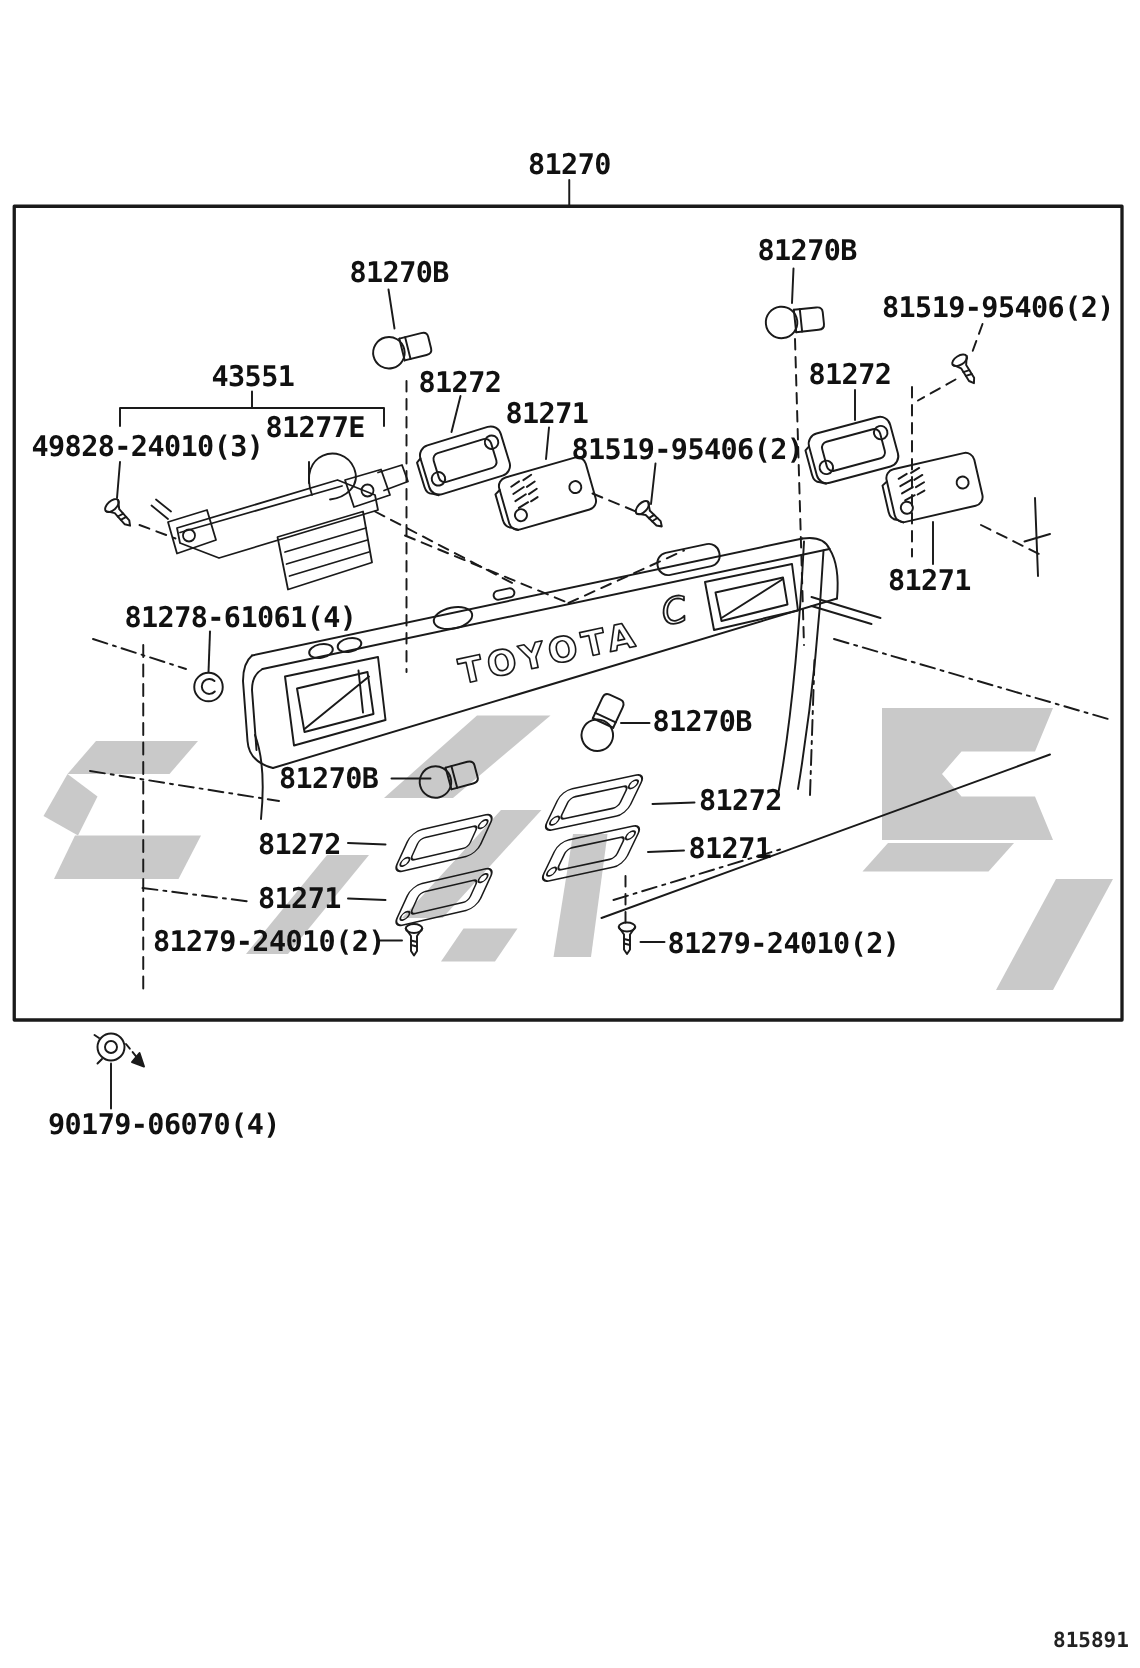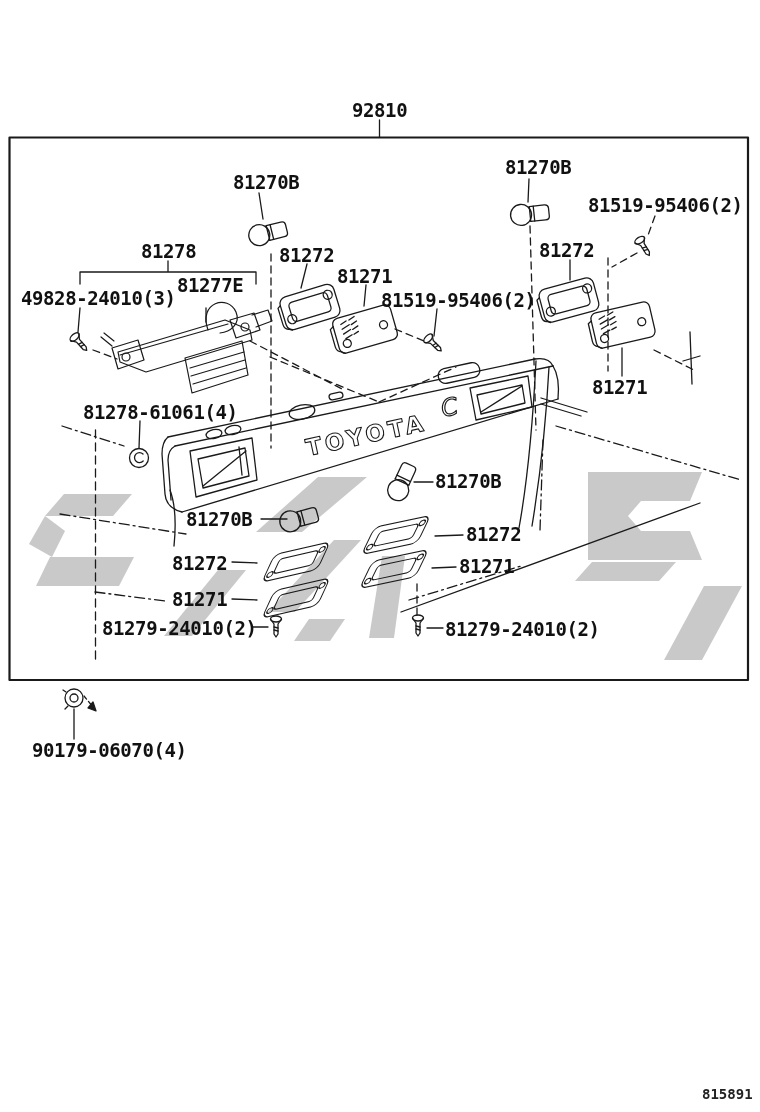--- a/index.html
+++ b/index.html
@@ -207,26 +207,26 @@
     </g>
     <g>
       <circle cx="74" cy="698" r="9"></circle>
       <circle cx="74" cy="698" r="4"></circle>
       <path d="M66,692 l-3,-2 M68,706 l-3,3"></path>
       <line x1="84" y1="696" x2="93" y2="707" stroke-dasharray="4 3"></line>
       <path d="M96,711 L88,708 L93,702 Z" fill="#1a1a1a"></path>
     </g>
   </svg>
 
-  <div class="callout" style="left:352px;top:101px">92810</div>
+  <div class="callout" style="left:352px;top:101px">81270</div>
 
   <div class="callout" style="left:233px;top:173px">81270B</div>
   <div class="callout" style="left:505px;top:158px">81270B</div>
   <div class="callout" style="left:588px;top:196px">81519-95406(2)</div>
-  <div class="callout" style="left:141px;top:242px">81278</div>
+  <div class="callout" style="left:141px;top:242px">43551</div>
   <div class="callout" style="left:539px;top:241px">81272</div>
   <div class="callout" style="left:279px;top:246px">81272</div>
   <div class="callout" style="left:337px;top:267px">81271</div>
   <div class="callout" style="left:21px;top:289px">49828-24010(3)</div>
   <div class="callout" style="left:177px;top:276px">81277E</div>
   <div class="callout" style="left:381px;top:291px">81519-95406(2)</div>
   <div class="callout" style="left:592px;top:378px">81271</div>
   <div class="callout" style="left:83px;top:403px">81278-61061(4)</div>
   <div class="callout" style="left:435px;top:472px">81270B</div>
   <div class="callout" style="left:186px;top:510px">81270B</div>

